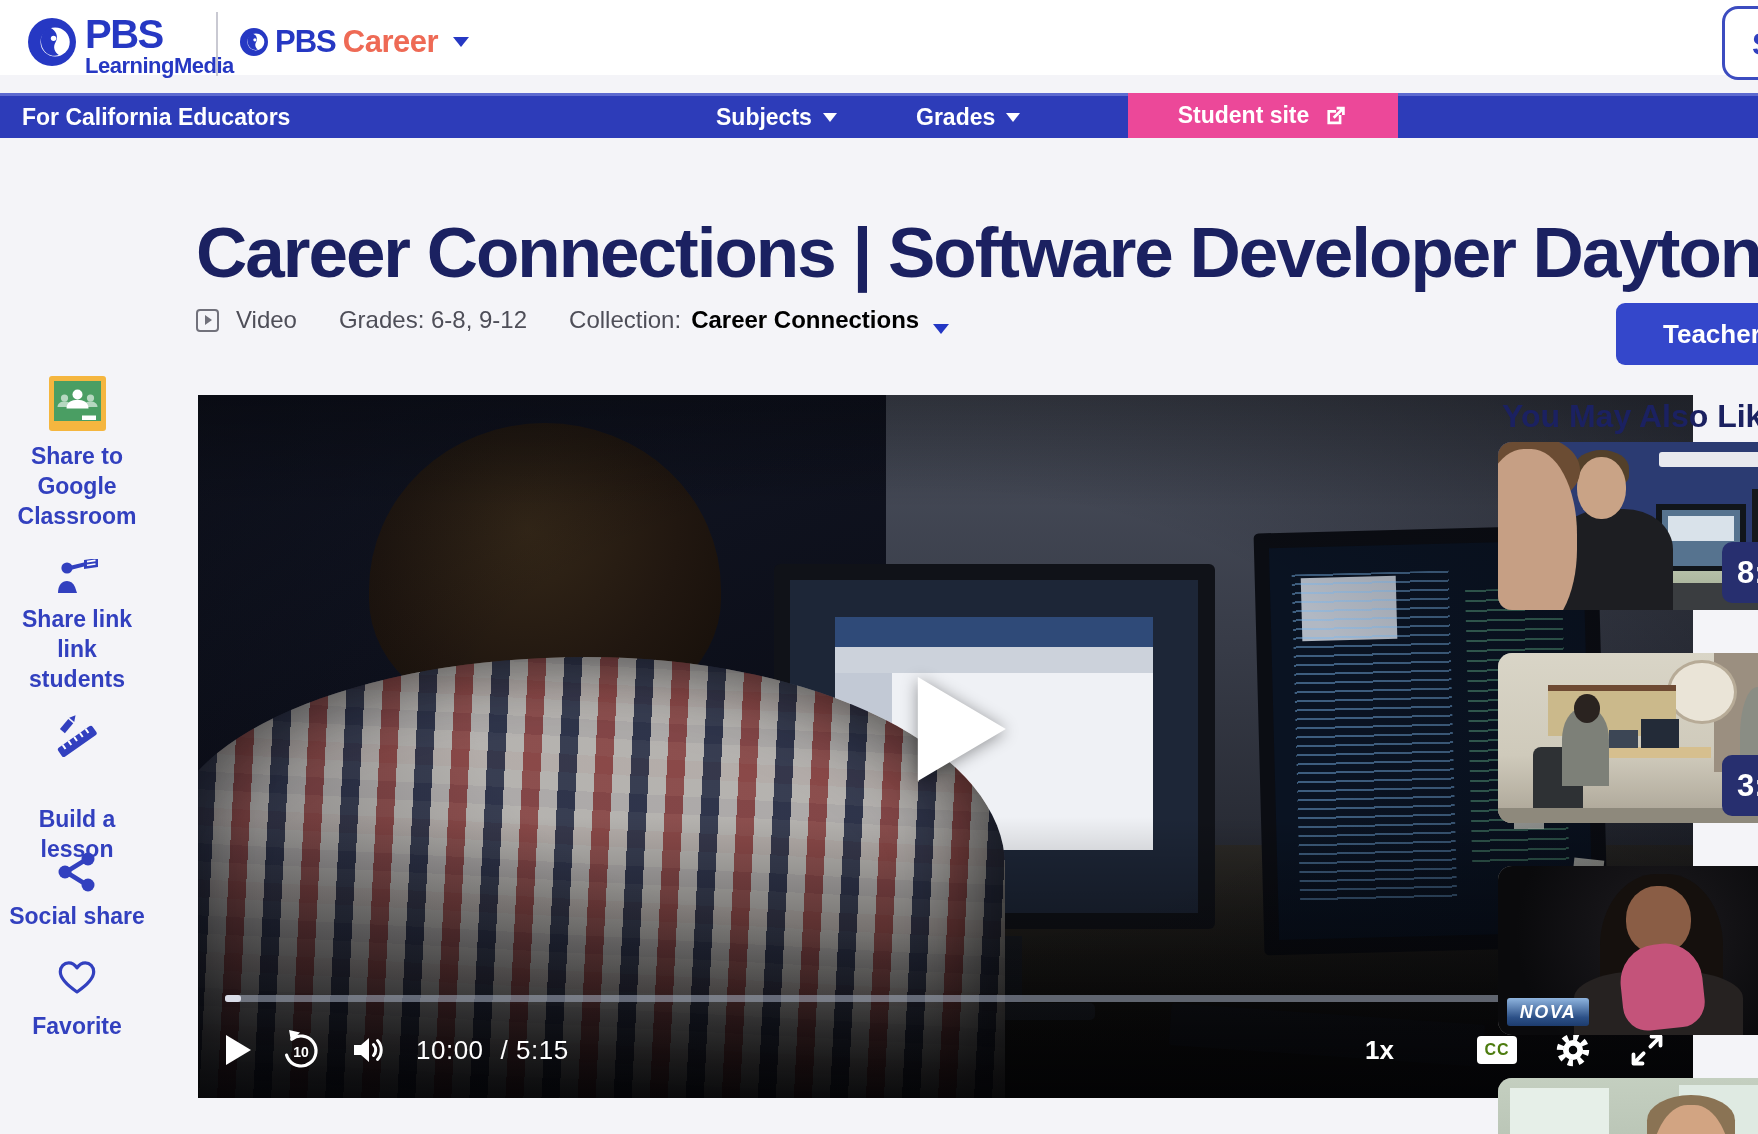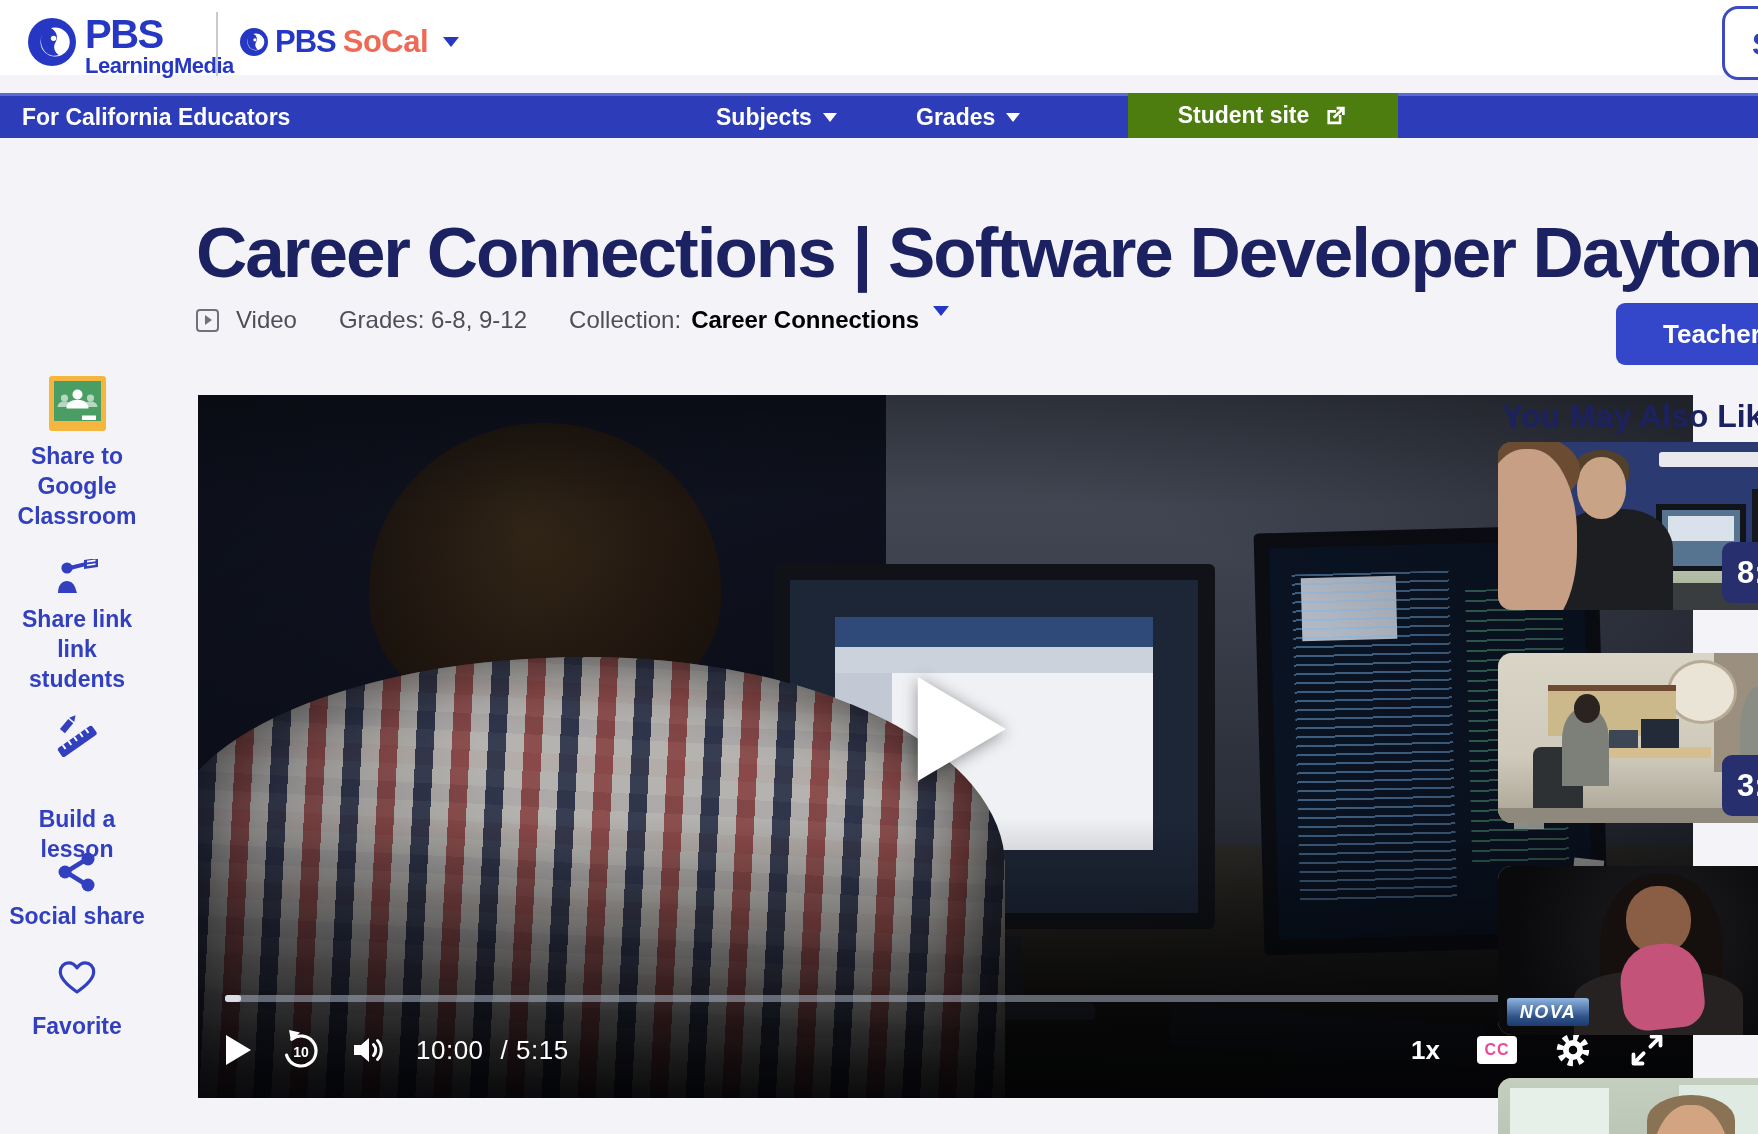--- a/index.html
+++ b/index.html
@@ -25,29 +25,29 @@
   .search-stub { position:absolute; left:1722px; top:6px; width:86px; height:74px; background:#fff; border:3px solid #3c4cc0; border-radius:16px; }
   .search-stub span { position:absolute; left:27px; top:18px; font-size:31px; font-weight:700; color:#2f3fbf; }
 
   
   .main-nav { position:absolute; left:0; top:93px; width:1758px; height:45px; background:#2d3cb9; border-top:3px solid #5d6ad0; }
   .nav-region { position:absolute; left:22px; top:8px; font-size:23px; font-weight:600; color:#fff; }
   .nav-item { position:absolute; top:8px; display:flex; align-items:center; color:#fff; font-size:23px; font-weight:700; cursor:pointer; }
   .nav-item .caret-down { border-top-color:#fff; margin-left:11px; border-left-width:7px; border-right-width:7px; border-top-width:9px; }
   .nav-subjects { left:716px; }
   .nav-grades { left:916px; }
-  .student-site { position:absolute; left:1128px; top:-3px; width:270px; height:45px; background:#4d7c0f; display:flex; align-items:center; justify-content:center; gap:13px; color:#fff; font-size:23px; font-weight:700; cursor:pointer; }
+  .student-site { position:absolute; left:1128px; top:-3px; width:270px; height:45px; background:#ec4899; display:flex; align-items:center; justify-content:center; gap:13px; color:#fff; font-size:23px; font-weight:700; cursor:pointer; }
 
   
   .page-title { position:absolute; left:196px; top:212px; font-size:71px; font-weight:700; letter-spacing:-2px; color:#1b2161; white-space:nowrap; }
   .meta-row { position:absolute; left:196px; top:306px; display:flex; align-items:center; gap:42px; font-size:24px; color:#4e4e58; }
   .meta-video { display:flex; align-items:center; gap:17px; }
   .video-type-icon { width:23px; height:23px; border:2px solid #71717b; border-radius:4px; position:relative; }
   .video-type-icon::after { content:""; position:absolute; left:7px; top:4px; width:0; height:0; border-top:5px solid transparent; border-bottom:5px solid transparent; border-left:7px solid #71717b; }
-  .collection-wrap { display:flex; align-items:flex-start; gap:10px; cursor:pointer; }
+  .collection-wrap { display:flex; align-items:flex-end; gap:10px; cursor:pointer; }
   .collection-name { color:#000000; font-weight:700; }
   .collection-wrap .caret-down { border-top-color:#2336c4; margin-left:4px; border-left-width:8px; border-right-width:8px; border-top-width:10px; }
   .teacher-btn { position:absolute; left:1616px; top:303px; width:220px; height:62px; background:#3447cb; border-radius:9px; color:#fff; font-size:26px; font-weight:600; line-height:62px; padding-left:47px; cursor:pointer; }
 
   
   .rail-item { position:absolute; left:7px; width:140px; text-align:center; cursor:pointer; }
   .rail-label { position:absolute; left:7px; width:140px; text-align:center; font-size:23px; font-weight:700; color:#3240bf; line-height:30px; cursor:pointer; }
   .gc-icon { display:inline-block; }
 
   
@@ -92,21 +92,21 @@
     width:0; height:0; border-top:52px solid transparent; border-bottom:52px solid transparent;
     border-left:88px solid #ffffff; filter:drop-shadow(0 2px 8px rgba(0,0,0,.4)); cursor:pointer; }
   .seekbar { position:absolute; left:27px; right:25px; top:600px; height:7px; background:rgba(168,176,194,.55); border-radius:3px; cursor:pointer; }
   .seek-loaded { width:16px; height:100%; background:rgba(224,228,238,.95); border-radius:3px; }
   .ctrl-left { position:absolute; left:28px; top:630px; height:50px; display:flex; align-items:center; gap:28px; }
   .ctrl-right { position:absolute; right:28px; top:630px; height:50px; display:flex; align-items:center; gap:37px; }
   .ctrl-btn { display:flex; align-items:center; justify-content:center; cursor:pointer; }
   .time-text { color:#fff; font-size:26px; letter-spacing:.5px; }
   .time-group { display:flex; align-items:center; gap:17px; }
   .rate-label { color:#fff; font-size:26px; font-weight:600; cursor:pointer; }
-  .cc-box { width:40px; height:28px; background:#fff; border-radius:4px; color:#ec4899; font-size:16px; font-weight:700; letter-spacing:1px; display:flex; align-items:center; justify-content:center; cursor:pointer; }
+  .cc-box { width:40px; height:28px; background:#fff; border-radius:4px; color:#4d7c0f; font-size:16px; font-weight:700; letter-spacing:1px; display:flex; align-items:center; justify-content:center; cursor:pointer;margin-left:46px; }
 
   
   .al-heading { position:absolute; left:1502px; top:398px; font-size:32px; font-weight:800; color:#1b2161; white-space:nowrap; }
   .thumb { position:absolute; left:1498px; width:292px; border-radius:14px; overflow:hidden; cursor:pointer; background:#888; }
   .t1 { top:442px; height:168px; } .t2 { top:653px; height:170px; } .t3 { top:866px; height:169px; } .t4 { top:1078px; height:168px; }
   .pill { position:absolute; left:224px; bottom:7px; width:90px; height:61px; background:#272f6f; border-radius:10px; color:#fff; font-size:31px; font-weight:700; line-height:61px; padding-left:15px; }
   
   .t1-board { position:absolute; inset:0 0 34% 0; background:#2b3b72; }
   .t1-strip { position:absolute; left:55%; top:6%; width:45%; height:9%; background:#e8e9ee; border-radius:3px; }
   .t1-wall { position:absolute; left:0; bottom:0; width:100%; height:34%; background:linear-gradient(180deg,#c2cbb4 0%,#9aa68e 100%); }
@@ -165,21 +165,21 @@
   </div>
   <div class="logo-divider"></div>
   <div class="socal-logo">
     <svg class="head" viewBox="0 0 46 46">
       <circle cx="23" cy="23" r="23" fill="#2638c3"></circle>
       <circle cx="26" cy="23" r="14" fill="#ffffff"></circle>
       <path d="M21 9c6 2.5 8.5 9 5.5 14s-1 9.5 3 12.5c-7 2.5-14.5-2-16.5-9.5S14 11 21 9z" fill="#2638c3"></path>
       <circle cx="24.5" cy="19.5" r="2.6" fill="#ffffff"></circle>
     </svg>
     <span class="socal-pbs">PBS</span>
-    <span class="socal-name">SoCal</span>
+    <span class="socal-name">Career</span>
     <span class="caret-down"></span>
   </div>
   <div class="search-stub">
     <span>S</span>
   </div>
 </div>
 
 <div class="main-nav">
   <div class="nav-region">For California Educators</div>
   <div class="nav-item nav-subjects">

